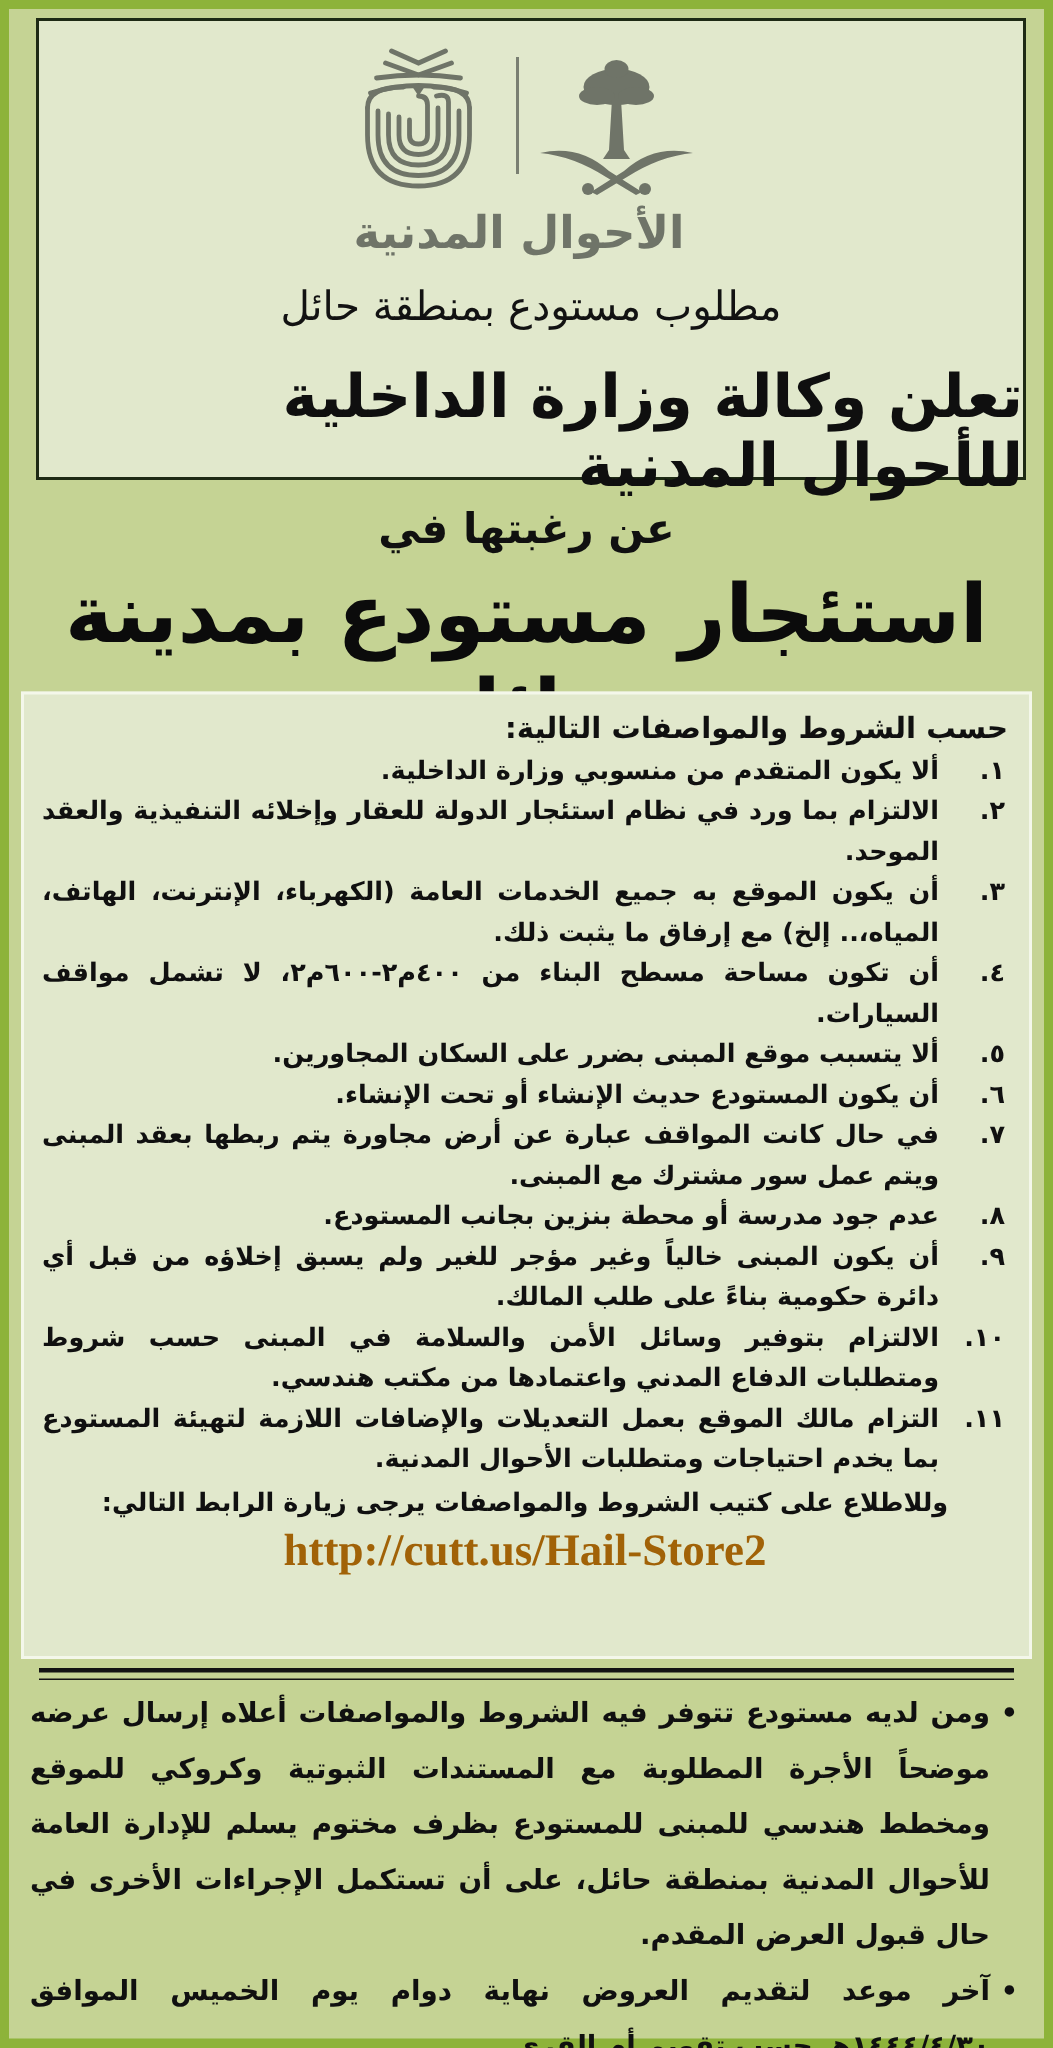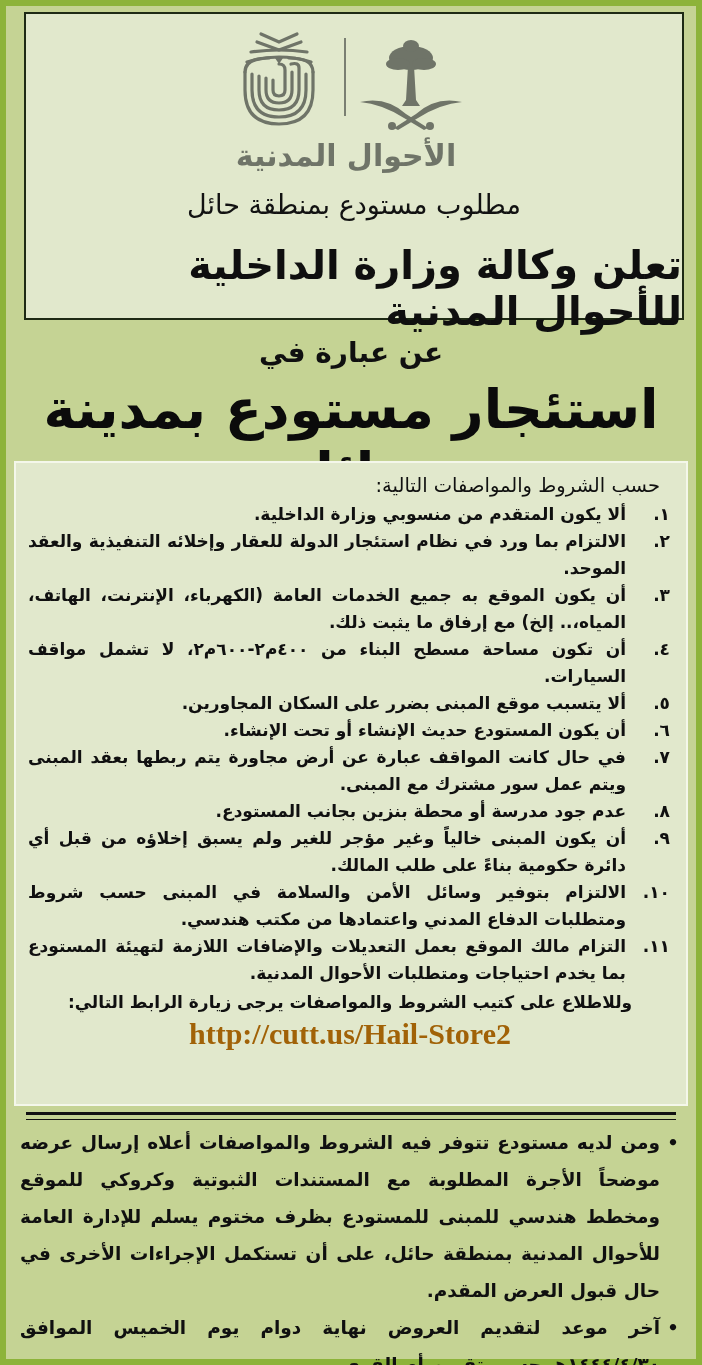--- a/index.html
+++ b/index.html
@@ -45,21 +45,21 @@
       position: absolute; left: 0; right: 0; top: 372px; text-align: center;
       font-weight: bold; font-size: 54px; color: #0b0b0b; letter-spacing: -1px;
     }
     .terms-box {
       position: absolute; left: 8px; top: 455px; width: 674px; height: 645px;
       background: #e1e8cc;
       border: 2px solid #f4f7ea;
       padding: 8px 14px 0 12px;
     }
     .terms-heading {
-      font-weight: normal; font-size: 19.5px; line-height: 30px; margin-right: 12px;
+      font-weight: bold; font-size: 19.5px; line-height: 30px; margin-right: 0;
     }
     .terms-list { list-style: none; }
     .terms-item {
       display: flex; font-weight: bold; font-size: 17px; line-height: 27px;
     }
     .terms-num { width: 46px; flex-shrink: 0; text-align: right; padding-right: 2px; }
     .terms-text { flex: 1; text-align: justify; }
     .terms-link-note {
       text-align: center; font-weight: bold; font-size: 17px; line-height: 28px; margin-top: 1px;
     }
@@ -118,21 +118,21 @@
           <circle cx="36" cy="88" r="4"></circle>
           <circle cx="74" cy="88" r="4"></circle>
         </g>
       </svg>
     </div>
     <div class="logo-text">الأحوال المدنية</div>
     <div class="header-sub">مطلوب مستودع بمنطقة حائل</div>
     <div class="header-main">تعلن وكالة وزارة الداخلية للأحوال المدنية</div>
   </div>
 
-  <div class="intro-small">عن عبارة في</div>
+  <div class="intro-small">عن رغبتها في</div>
   <div class="intro-big">استئجار مستودع بمدينة حائل</div>
 
   <div class="terms-box">
     <div class="terms-heading">حسب الشروط والمواصفات التالية:</div>
     <ol class="terms-list">
       <li class="terms-item">
           <span class="terms-num">١.</span>
           <span class="terms-text">ألا يكون المتقدم من منسوبي وزارة الداخلية.</span>
         </li>
       <li class="terms-item">

